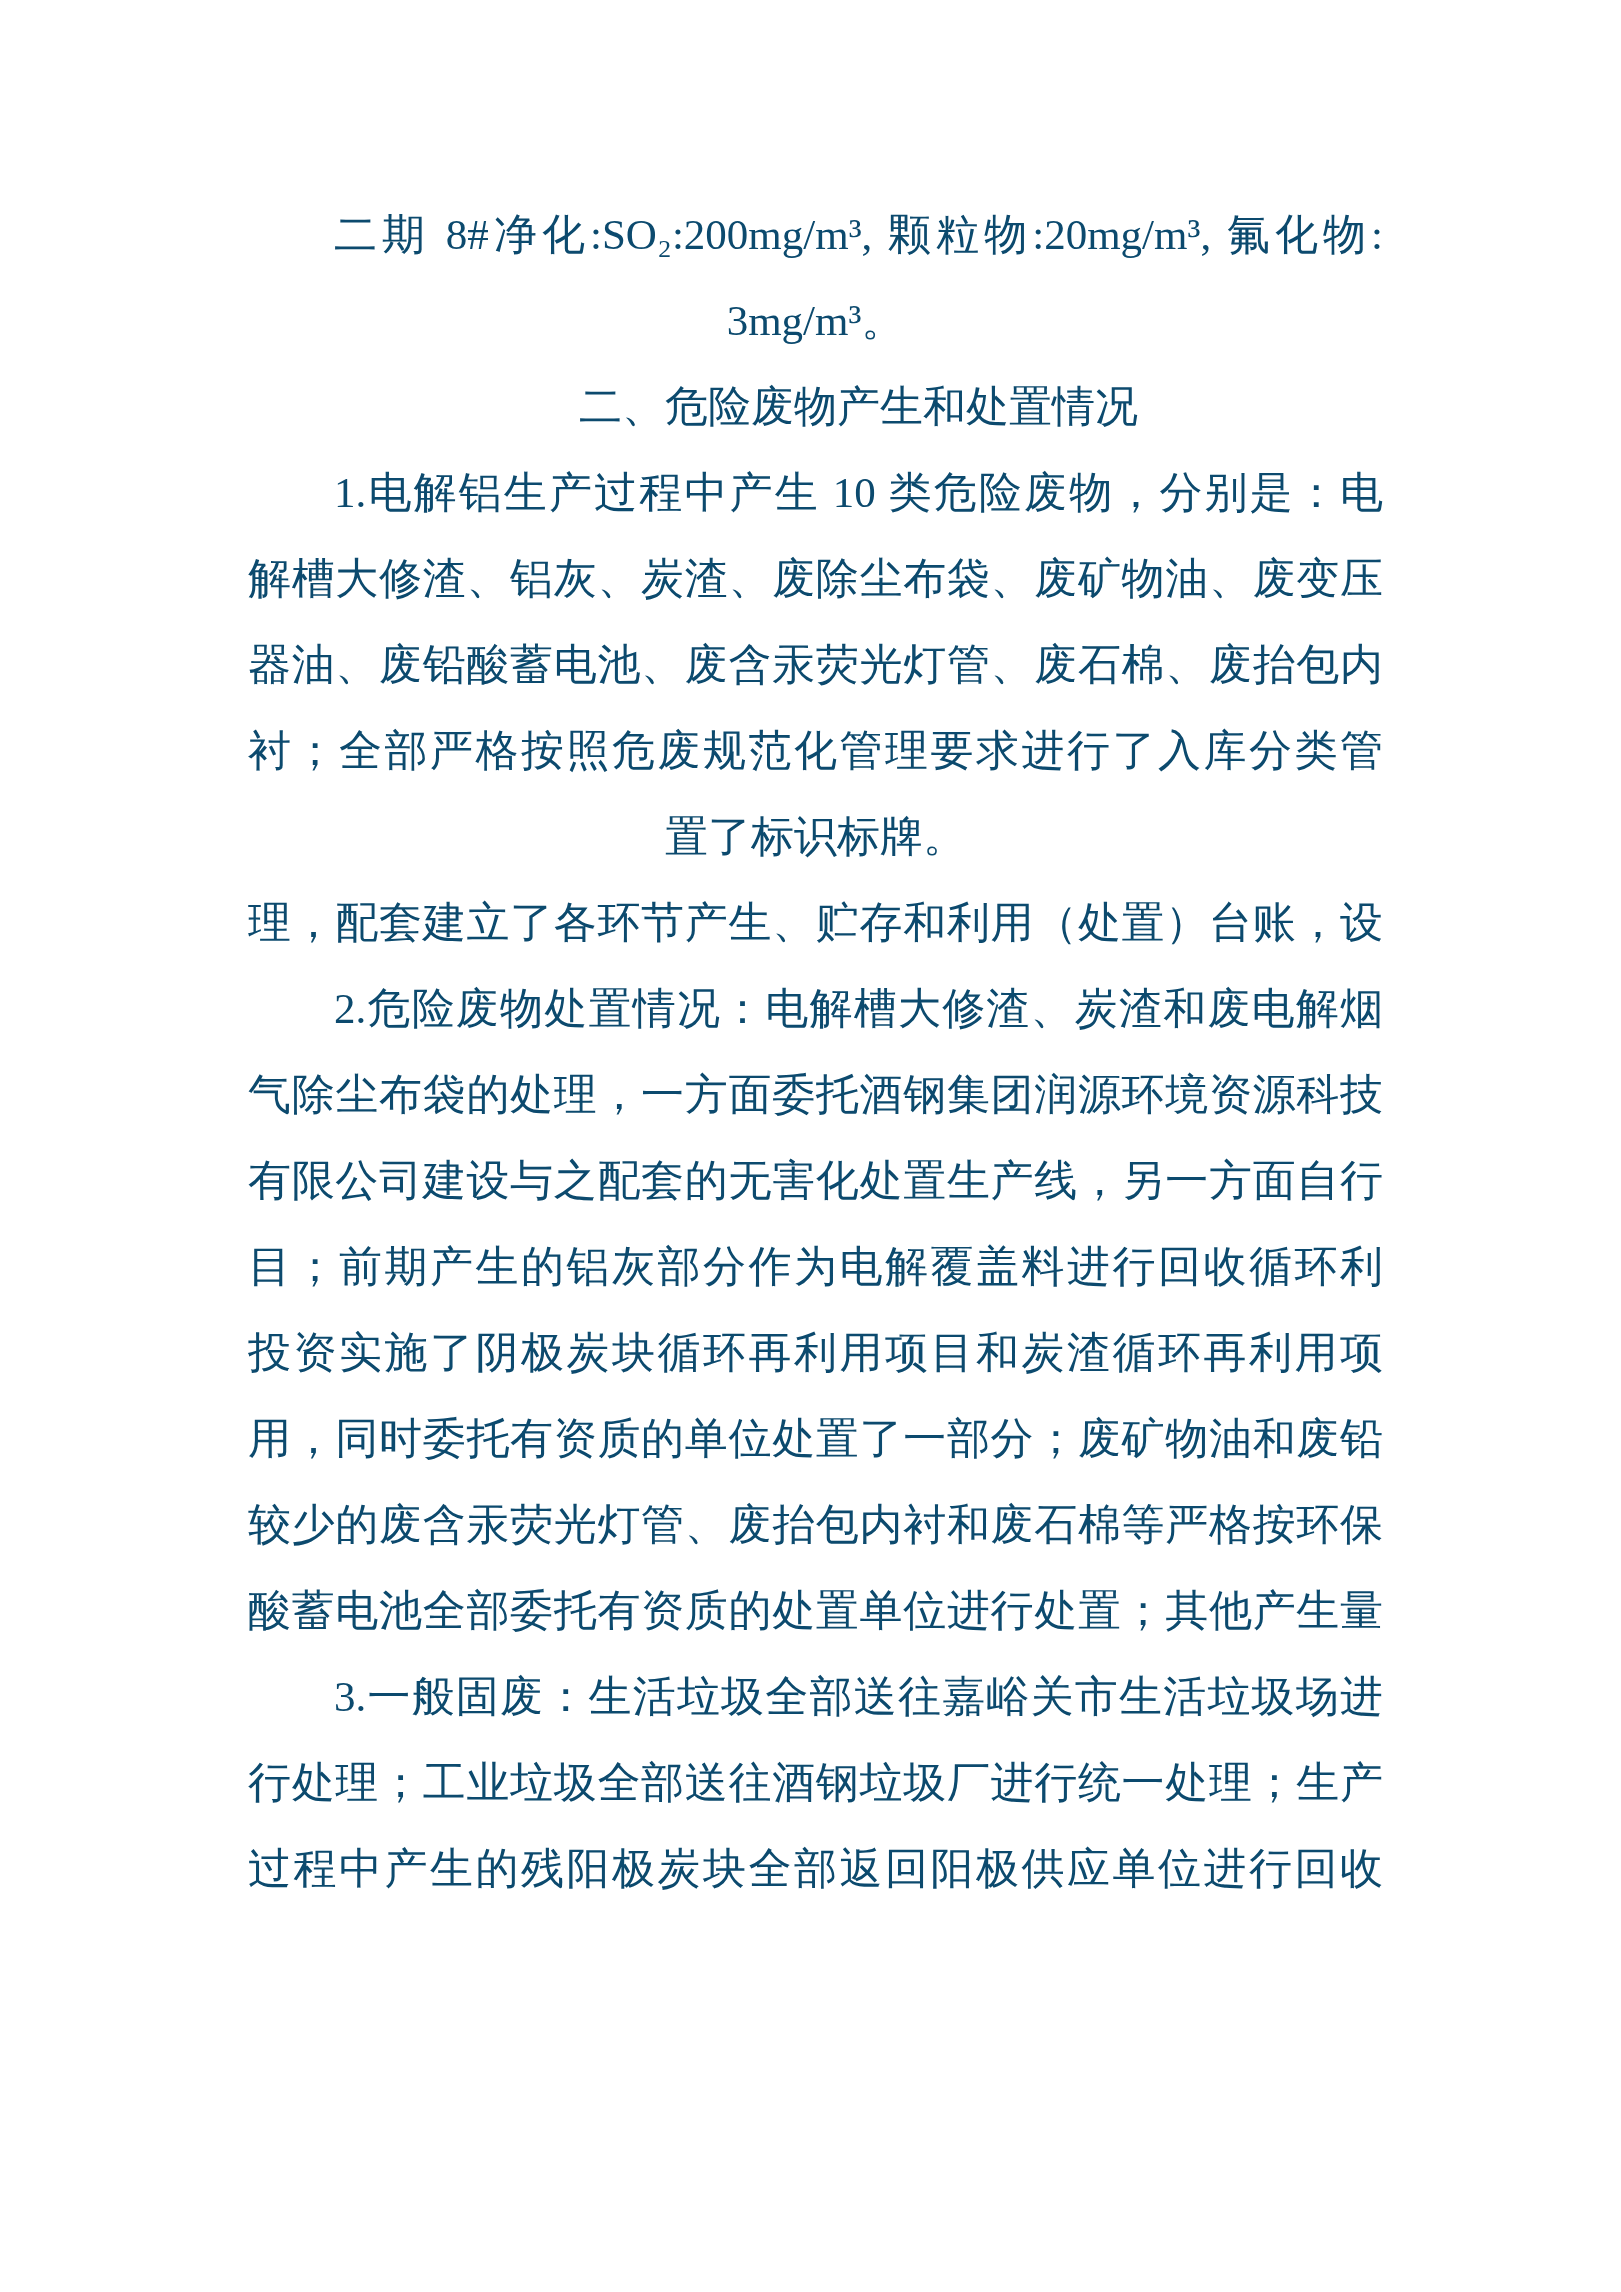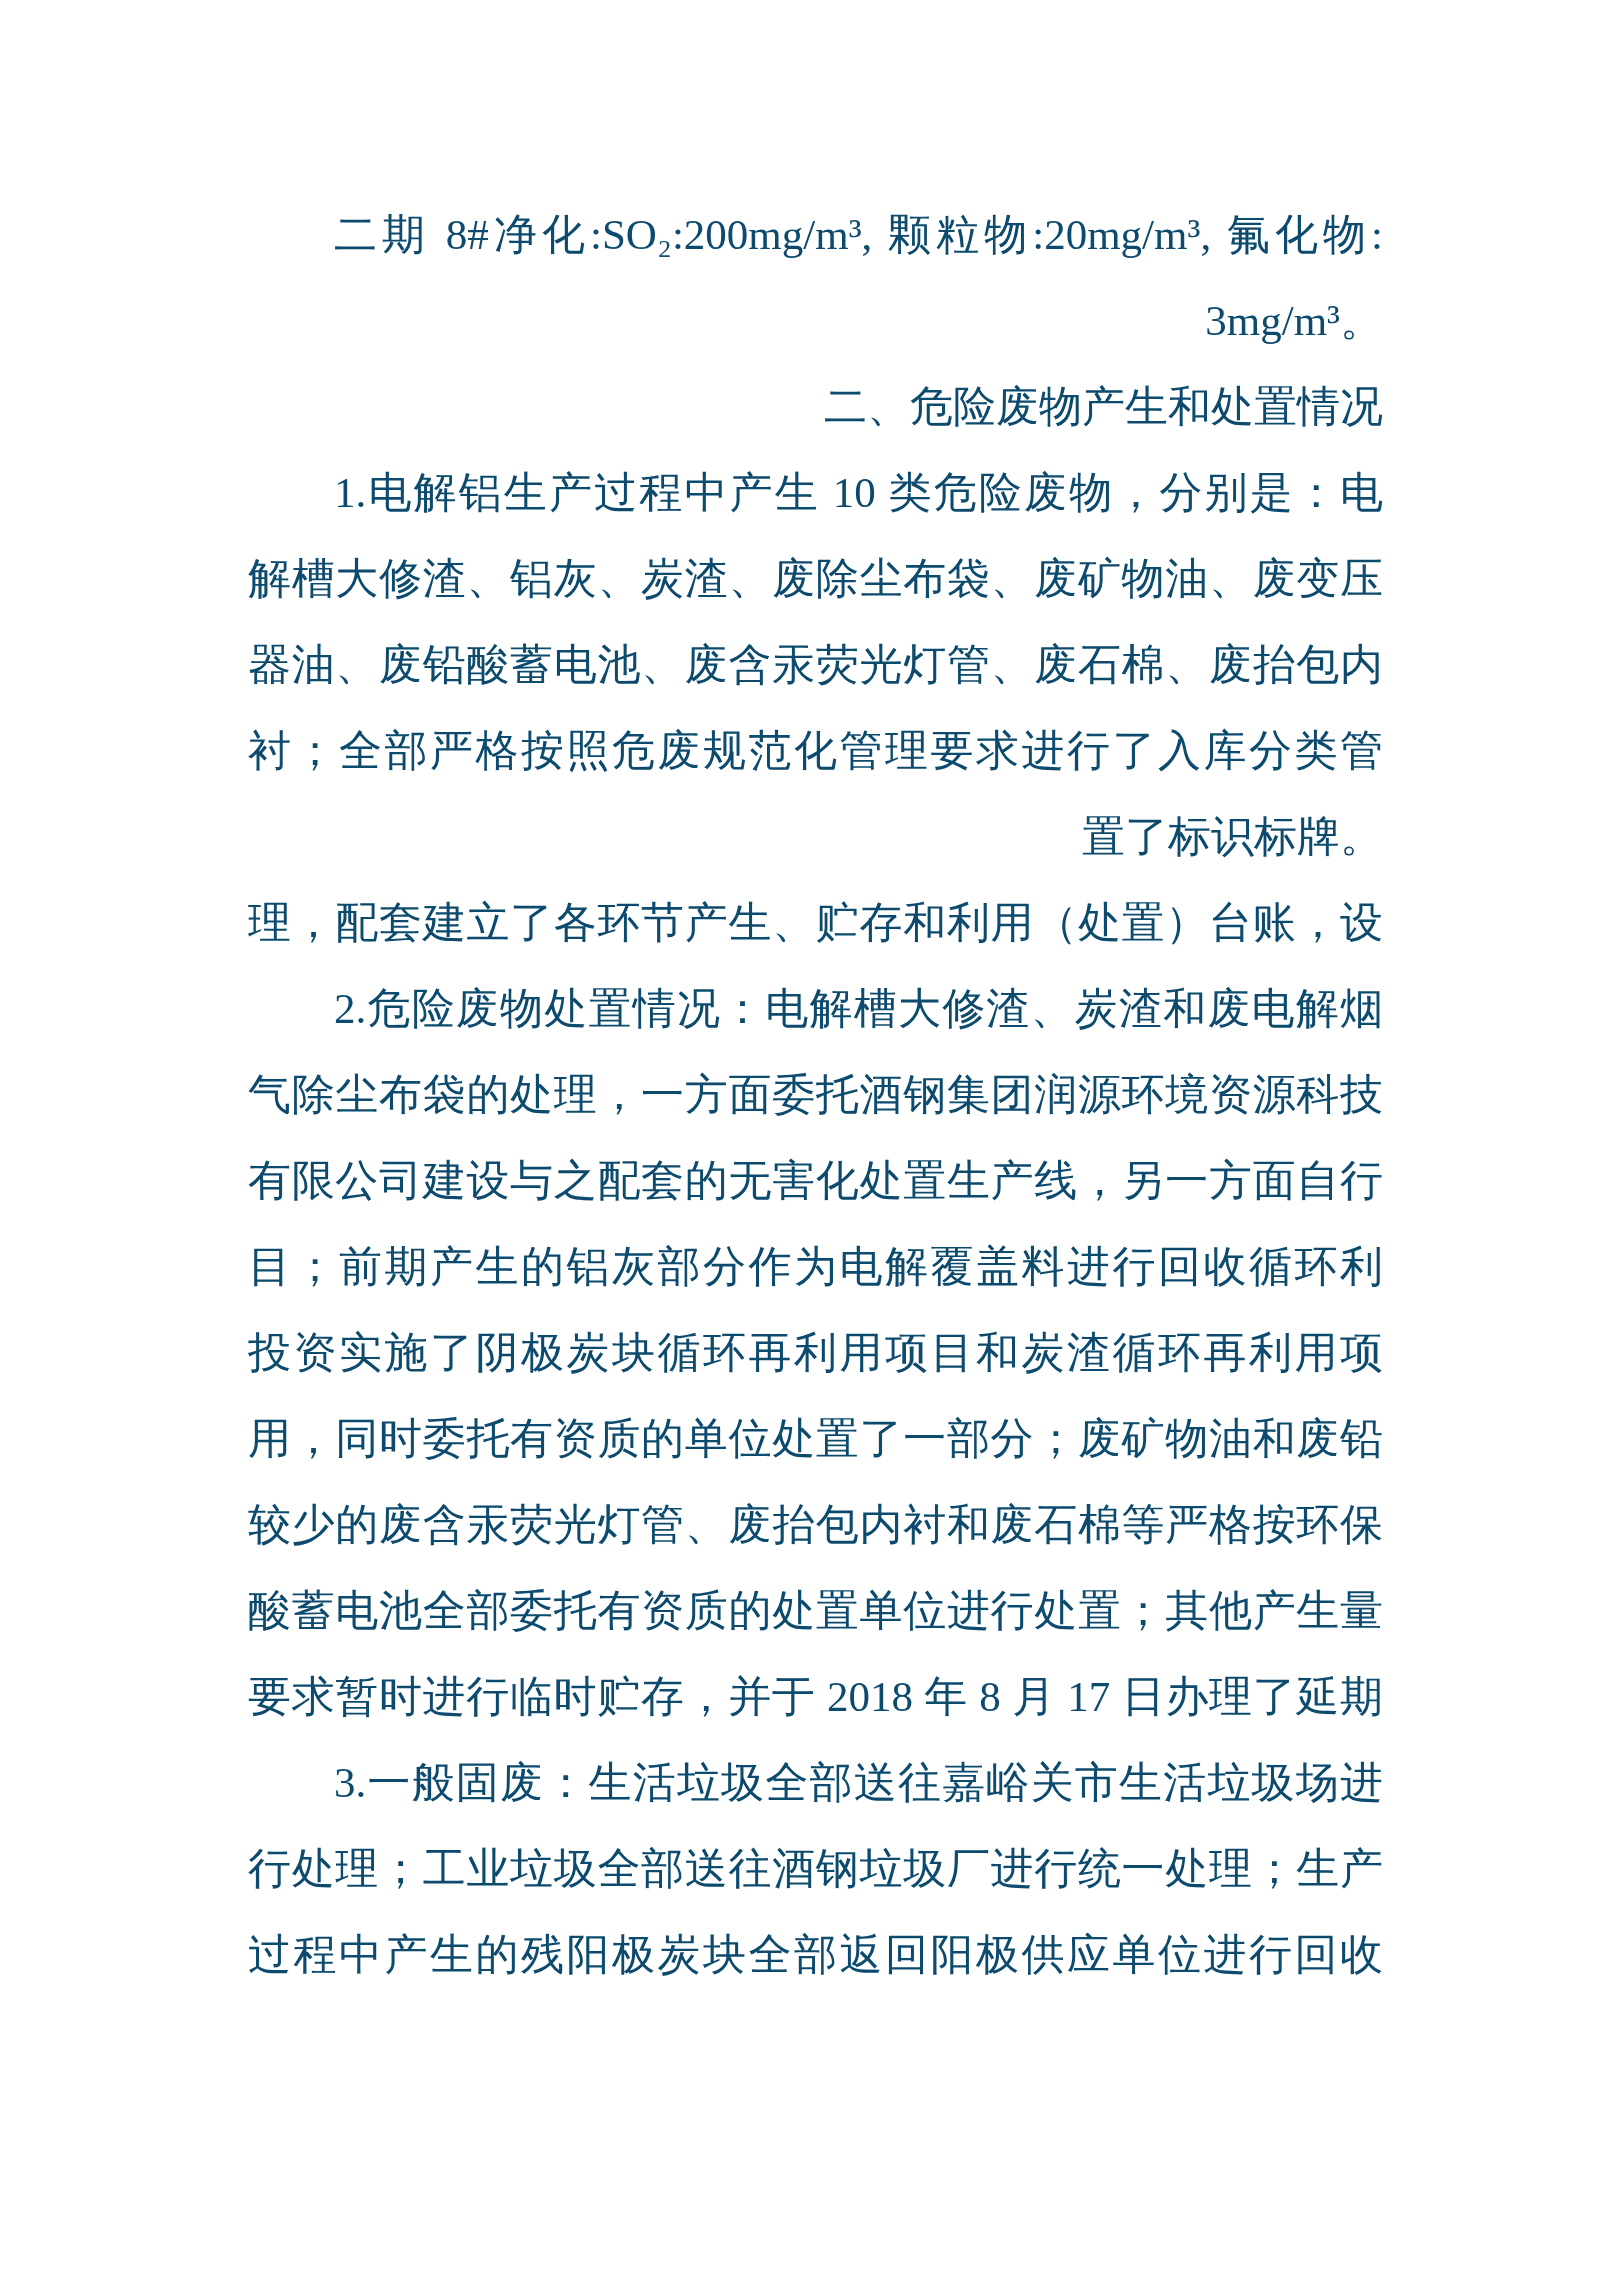--- a/index.html
+++ b/index.html
@@ -19,21 +19,21 @@
     left: 248px;
     top: 192px;
     width: 1135px;
     color: #0c4a6e;
     font-family: "Liberation Serif", "DejaVu Serif", serif;
     font-size: 43px;
   }
   .ln {
     height: 86px;
     line-height: 86px;
-    text-align: right;
+    text-align: center;
     white-space: normal;
   }
   
   .jf {
     text-align: justify;
     text-align-last: justify;
   }
   
   .ind {
     text-indent: 86px;
@@ -75,21 +75,20 @@
     <div class="ln jf"><span>目；前期产生的铝灰部分作为电解覆盖料进行回收循环利</span></div>
 
     <div class="ln jf"><span>投资实施了阴极炭块循环再利用项目和炭渣循环再利用项</span></div>
 
     <div class="ln jf"><span>用，同时委托有资质的单位处置了一部分；废矿物油和废铅</span></div>
 
     <div class="ln jf"><span>较少的废含汞荧光灯管、废抬包内衬和废石棉等严格按环保</span></div>
 
     <div class="ln jf"><span>酸蓄电池全部委托有资质的处置单位进行处置；其他产生量</span></div>
 
-    <div class="ln jf"><span>要求暂时进行临时贮存，并于 2018 年 8 月 17 日办理了延期</span></div>
 
 
     <div class="ln ind jf"><span class="b">3.一般固废：</span><span>生活垃圾全部送往嘉峪关市生活垃圾场进</span></div>
 
     <div class="ln jf"><span>行处理；工业垃圾全部送往酒钢垃圾厂进行统一处理；生产</span></div>
 
     <div class="ln jf"><span>过程中产生的残阳极炭块全部返回阳极供应单位进行回收</span></div>
 
   </div>
 </div>

